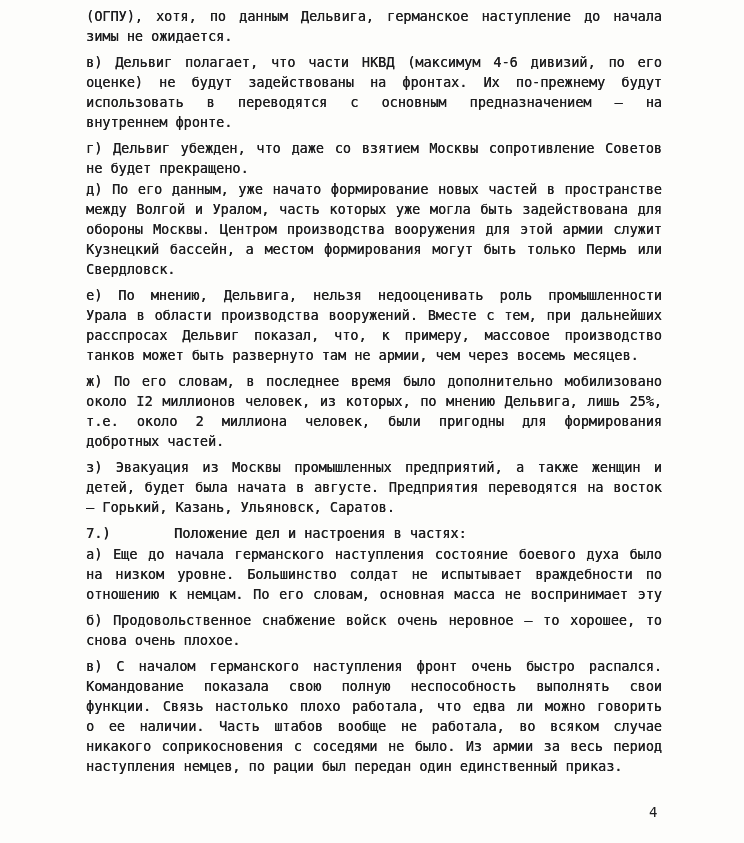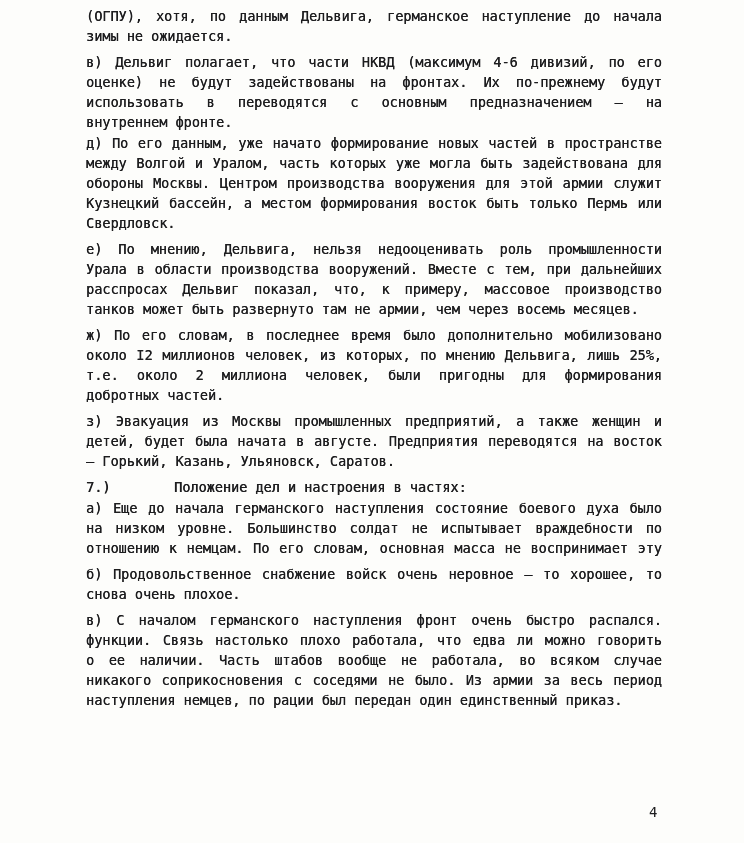--- a/index.html
+++ b/index.html
@@ -67,25 +67,29 @@
       <div class="para">
         <div class="line">(ОГПУ), хотя, по данным Дельвига, германское наступление до начала</div>
         <div class="line last">зимы не ожидается.</div>
       </div>
       <div class="para gap">
         <div class="line">в) Дельвиг полагает, что части НКВД (максимум 4-6 дивизий, по его</div>
         <div class="line">оценке) не будут задействованы на фронтах. Их по-прежнему будут</div>
         <div class="line">использовать в переводятся с основным предназначением — на</div>
         <div class="line last">внутреннем фронте.</div>
       </div>
+      <div class="para gap">
+        <div class="line">г) Дельвиг убежден, что даже со взятием Москвы сопротивление Советов</div>
+        <div class="line last">не будет прекращено.</div>
+      </div>
       <div class="para">
         <div class="line">д) По его данным, уже начато формирование новых частей в пространстве</div>
         <div class="line">между Волгой и Уралом, часть которых уже могла быть задействована для</div>
         <div class="line">обороны Москвы. Центром производства вооружения для этой армии служит</div>
-        <div class="line">Кузнецкий бассейн, а местом формирования восток быть только Пермь или</div>
+        <div class="line">Кузнецкий бассейн, а местом формирования могут быть только Пермь или</div>
         <div class="line last">Свердловск.</div>
       </div>
       <div class="para gap">
         <div class="line">е) По мнению, Дельвига, нельзя недооценивать роль промышленности</div>
         <div class="line">Урала в области производства вооружений. Вместе с тем, при дальнейших</div>
         <div class="line">расспросах Дельвиг показал, что, к примеру, массовое производство</div>
         <div class="line last">танков может быть развернуто там не армии, чем через восемь месяцев.</div>
       </div>
       <div class="para gap">
         <div class="line">ж) По его словам, в последнее время было дополнительно мобилизовано</div>
@@ -105,20 +109,21 @@
         <div class="line">а) Еще до начала германского наступления состояние боевого духа было</div>
         <div class="line">на низком уровне. Большинство солдат не испытывает враждебности по</div>
         <div class="line">отношению к немцам. По его словам, основная масса не воспринимает эту</div>
       </div>
       <div class="para gap">
         <div class="line">б) Продовольственное снабжение войск очень неровное — то хорошее, то</div>
         <div class="line last">снова очень плохое.</div>
       </div>
       <div class="para gap">
         <div class="line">в) С началом германского наступления фронт очень быстро распался.</div>
+        <div class="line">Командование показала свою полную неспособность выполнять свои</div>
         <div class="line">функции. Связь настолько плохо работала, что едва ли можно говорить</div>
         <div class="line">о ее наличии. Часть штабов вообще не работала, во всяком случае</div>
         <div class="line">никакого соприкосновения с соседями не было. Из армии за весь период</div>
         <div class="line last">наступления немцев, по рации был передан один единственный приказ.</div>
       </div>
     </div>
   <div class="page-number">4</div>
 </div>
 
 </body></html>

